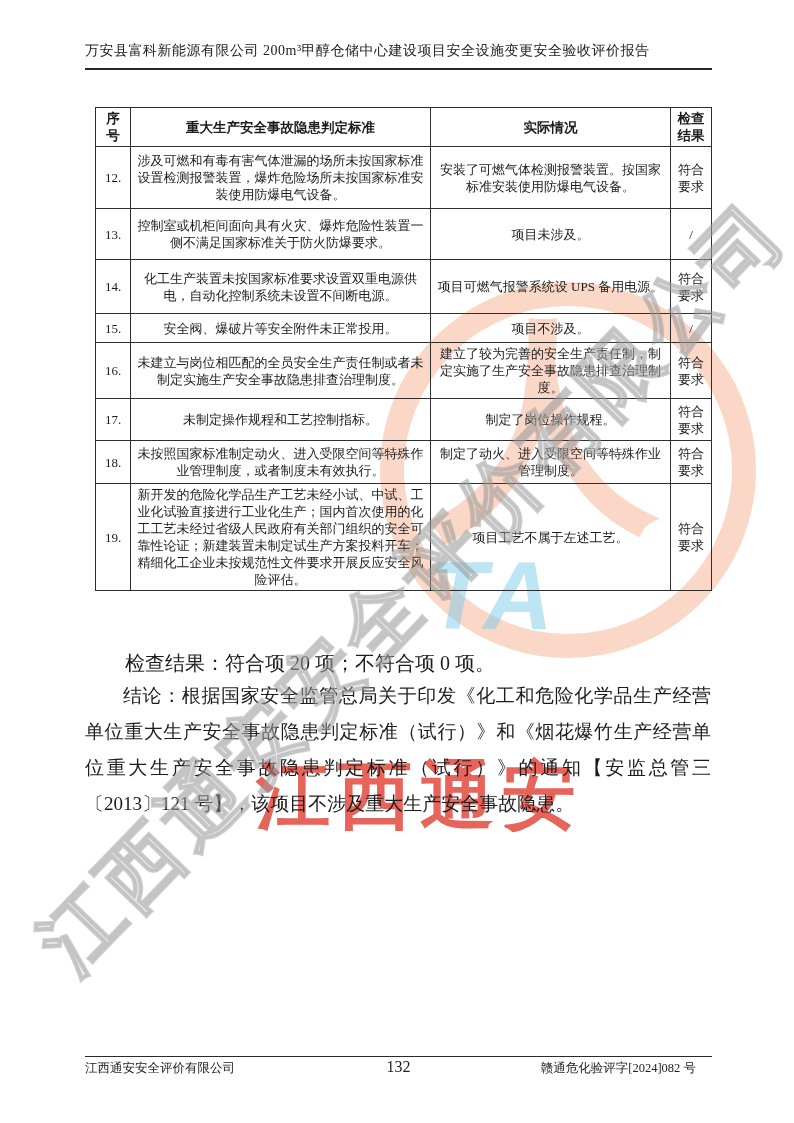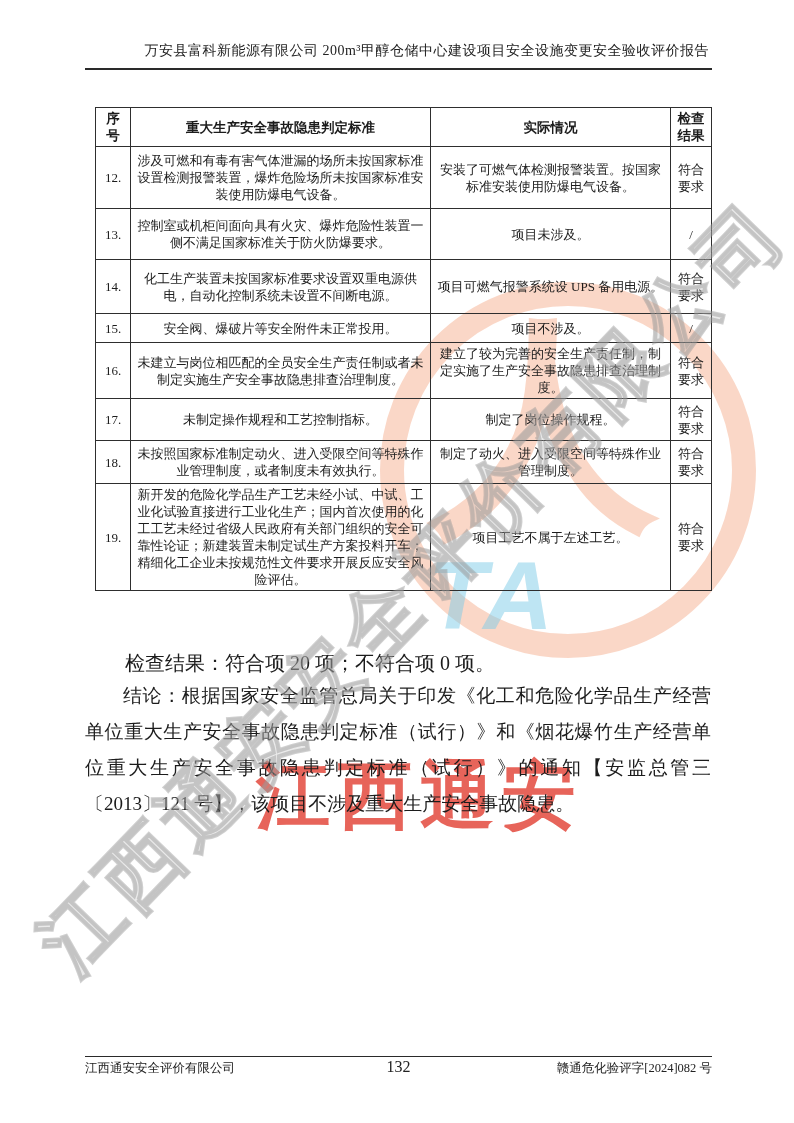--- a/index.html
+++ b/index.html
@@ -8,21 +8,21 @@
     width:794px;height:1123px;
     margin:0 auto;
     background:#ffffff;
     font-family:"Liberation Serif","DejaVu Serif",serif;
     color:#1c1c1c;
     overflow:hidden;
   }
   
   .running-head{
     position:absolute;left:85px;top:42px;width:624px;
-    text-align:right;font-size:14px;letter-spacing:.5px;color:#222;
+    text-align:left;font-size:14px;letter-spacing:.5px;color:#222;
     z-index:3;
   }
   .head-rule{
     position:absolute;left:85px;top:68px;width:627px;height:0;
     border-top:2px solid #2a2a2a;z-index:3;
   }
   
   .acc-table{
     position:absolute;left:95px;top:107px;width:616px;
     border-collapse:collapse;table-layout:fixed;
@@ -52,21 +52,21 @@
   .foot-rule{
     position:absolute;left:85px;top:1056px;width:627px;height:0;
     border-top:1.5px solid #2a2a2a;z-index:3;
   }
   .footer{
     position:absolute;left:85px;top:1060px;width:627px;height:20px;
     font-size:12.5px;color:#222;z-index:3;
   }
   .footer .f-left{position:absolute;left:0;top:0;}
   .footer .f-center{position:absolute;left:0;right:0;text-align:center;top:-2px;font-size:16px;}
-  .footer .f-right{position:absolute;right:0;top:0;}
+  .footer .f-right{position:absolute;right:16px;top:0;}
   
   .wm{position:absolute;pointer-events:none;white-space:nowrap;}
   .wm-ring{
     left:380px;top:282px;width:376px;height:376px;
     border:24px solid rgba(243,150,108,0.38);
     border-radius:50%;z-index:1;box-sizing:border-box;
   }
   .wm-person{
     left:430px;top:310px;font-size:230px;line-height:230px;
     color:rgba(243,150,108,0.38);font-weight:bold;z-index:1;

